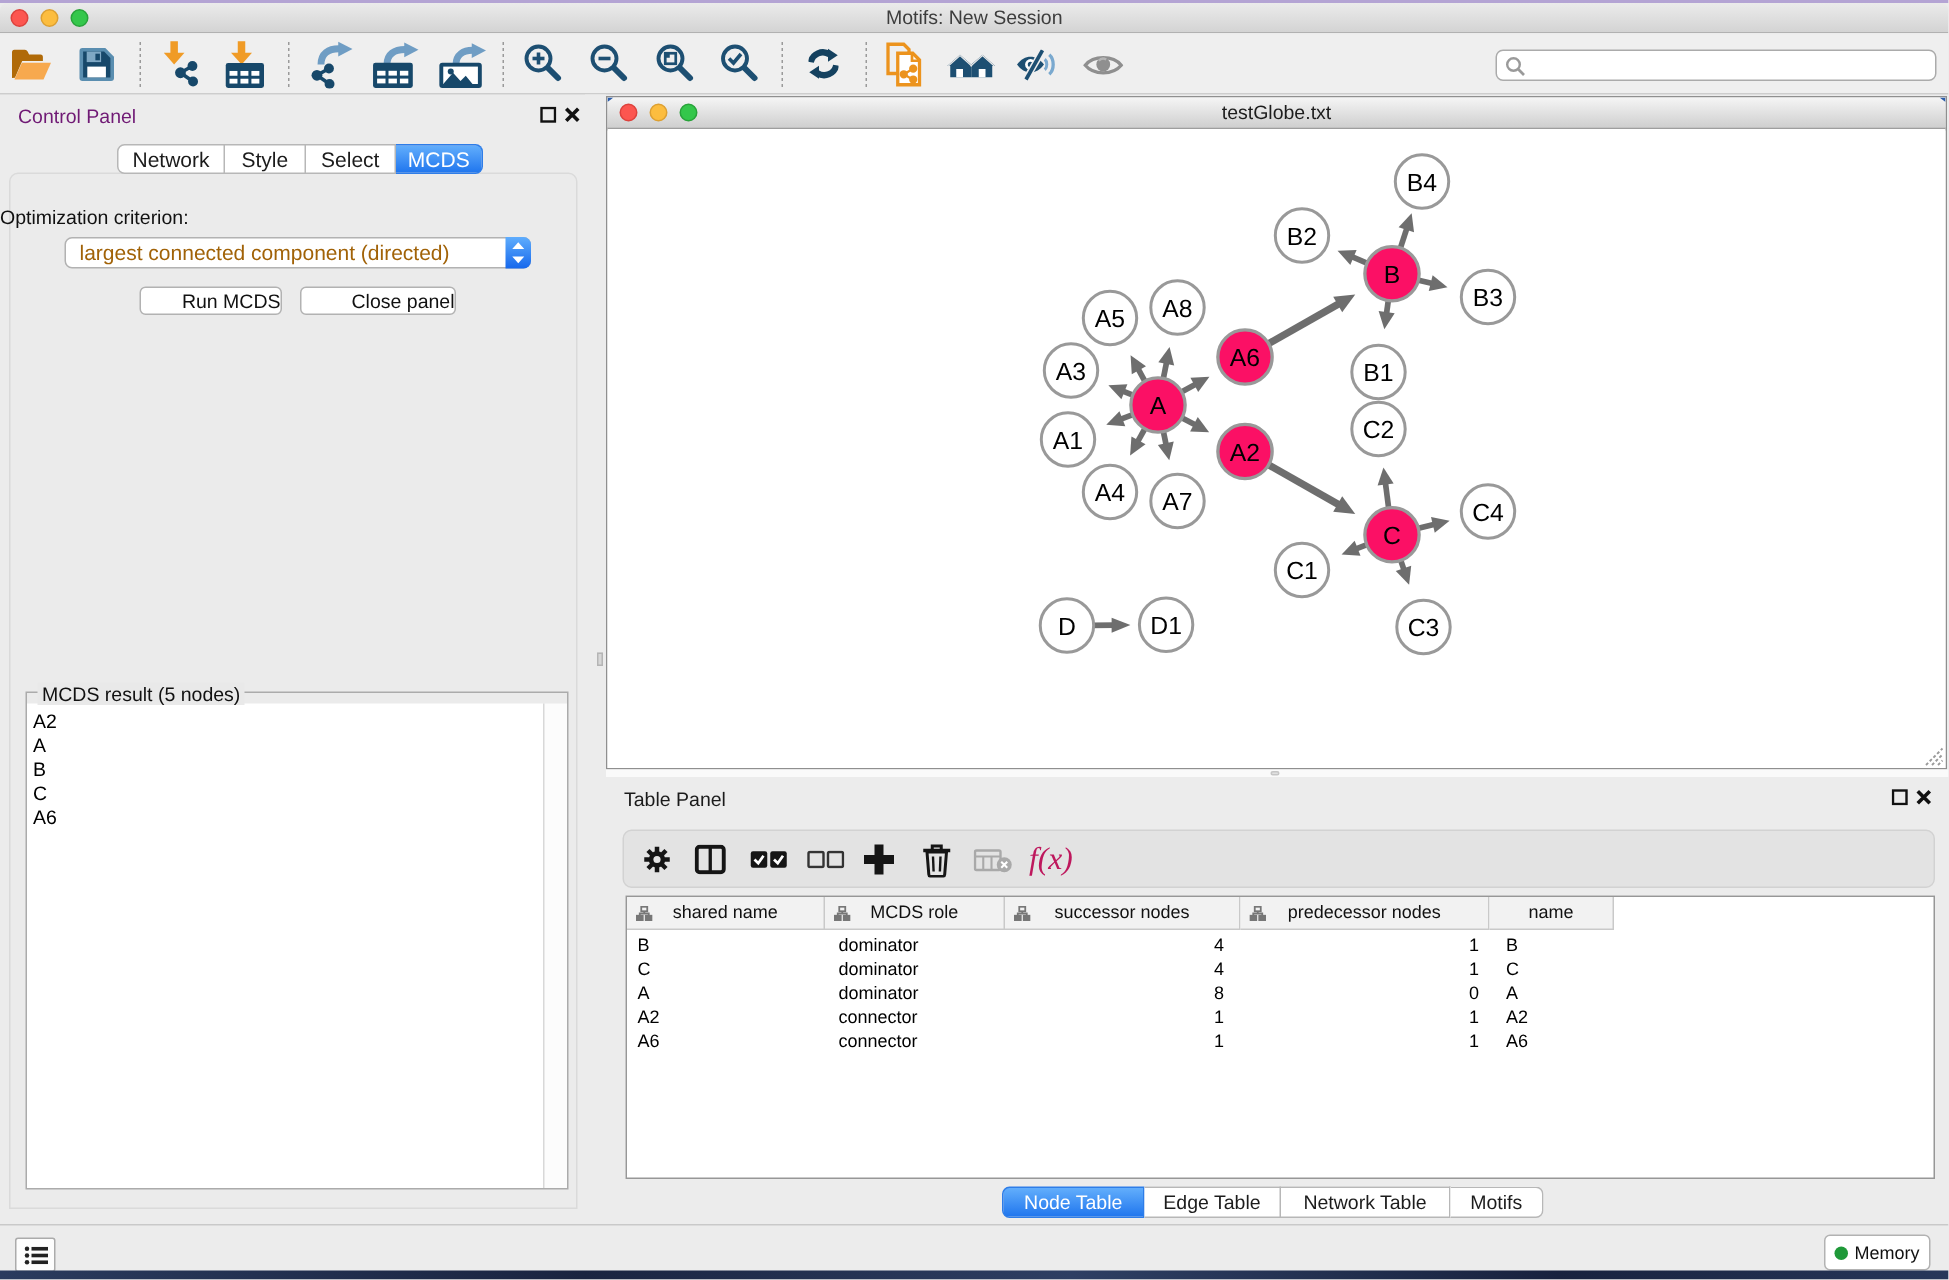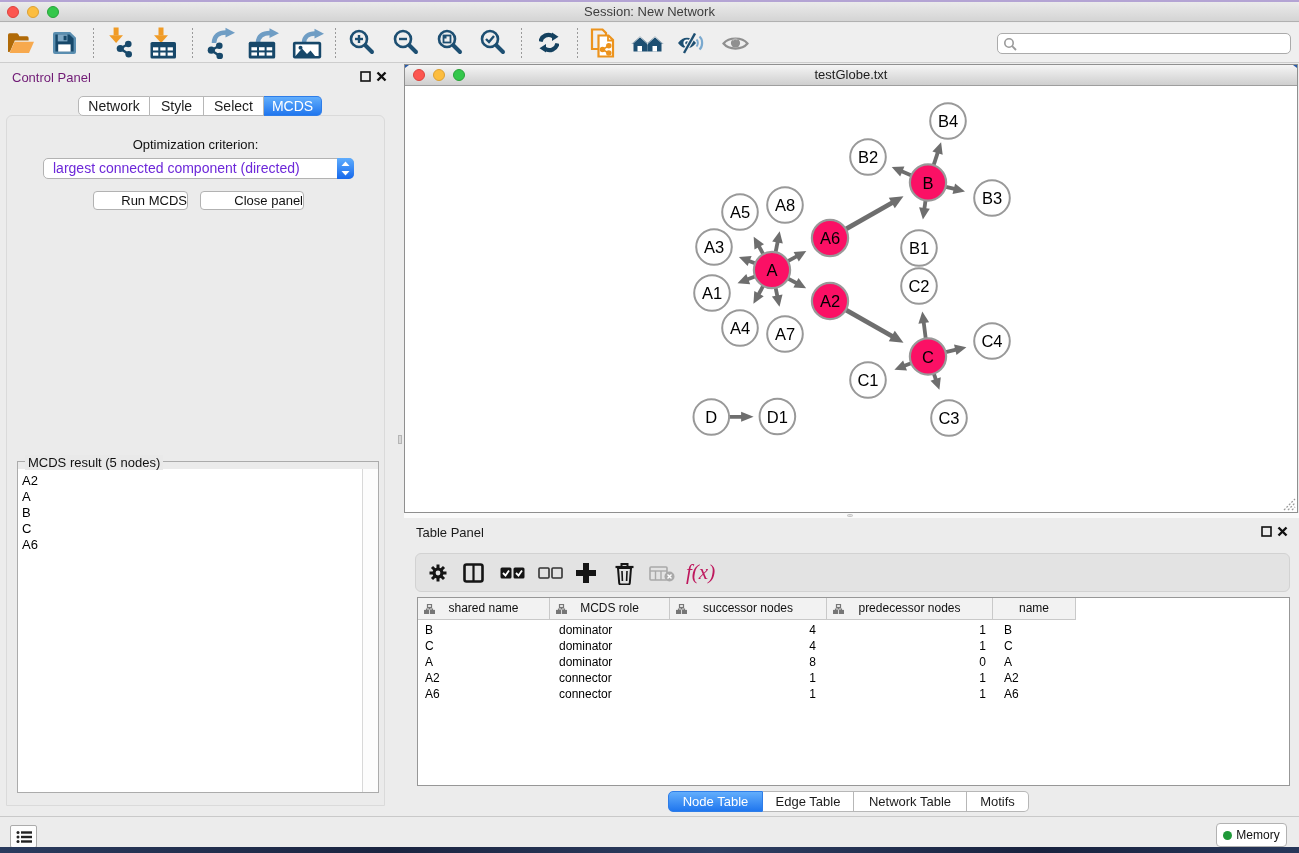--- a/index.html
+++ b/index.html
@@ -22,23 +22,23 @@
 #cp-title { left:12px; top:70px; font-size:13px; color:#701a75; }
 #cp-panel { left:6px; top:115px; width:379px; height:691px; background:#ebebeb;
   border:1px solid #dadada; border-radius:6px 6px 0 0; }
 
 .tabrow { position:absolute; display:flex; }
 .tab { height:20px; line-height:19px; font-size:14px; color:#1c1c1c; text-align:center;
   background:#fff; border:1px solid #b7b7b7; border-left:none; padding:0; }
 .tab.first { border-left:1px solid #b7b7b7; border-radius:5px 0 0 5px; }
 .tab.last { border-radius:0 5px 5px 0; }
 .tab.sel { background:linear-gradient(#62aefc,#2076ee); color:#fff; border-color:#2e7de8; }
-#optlabel { left:0px; top:137px; width:391px; text-align:center; font-size:13px; color:#111; }
+#optlabel { left:0px; top:137px; width:391px; font-size:13px; color:#111; }
 #dropdown { left:43px; top:158px; width:311px; height:21px; background:#fff;
-  border:1px solid #b2b2b2; border-radius:5px; font-size:14px; color:#6d28d9;
+  border:1px solid #b2b2b2; border-radius:5px; font-size:14px; color:#a16207;
   line-height:19px; padding-left:9px; }
 #dd-step { position:absolute; right:-1px; top:-1px; width:17px; height:21px; border-radius:0 5px 5px 0;
   background:linear-gradient(#5fadfd,#1668ec); }
 .pbtn { position:absolute; height:19px; background:#fff; border:1px solid #b2b2b2; border-radius:4px;
   font-size:13px; color:#111; text-align:right; line-height:17px; }
 
 #mcds-fs { left:17px; top:461px; width:362px; height:332px; border:1px solid #ababab; }
 #mcds-legend { left:25px; top:455px; background:#e9e9e9; padding:0 3px; font-size:13px; color:#111; }
 #mcds-list { left:18px; top:469px; width:344px; height:323px; background:#fff; font-size:13px; color:#000; }
 #mcds-list div { padding-left:4px; height:16px; line-height:16px; }
@@ -75,21 +75,21 @@
   background:linear-gradient(90deg,#2a3b5e,#1a2440 30%,#2e3f63 55%,#18223e 80%,#27375a); }
 svg text { font-family:"Liberation Sans", sans-serif; }
 </style>
 </head>
 <body>
 <div class="abs" id="desktop-top"></div>
 <div class="abs" id="titlebar">
   <div class="light" style="left:7px;background:#fc5650;border:1px solid #dd423d;"></div>
   <div class="light" style="left:27px;background:#fcbd3f;border:1px solid #dda032;"></div>
   <div class="light" style="left:47px;background:#34c74b;border:1px solid #28a33a;"></div>
-  <div class="title">Session: New Network</div>
+  <div class="title">Motifs: New Session</div>
 </div>
 <div class="abs" id="toolbar">
 
   <svg class="abs" style="left:7px;top:9px" width="28" height="22" viewBox="0 0 28 22">
     <path d="M1 20 V3 Q1 1.2 2.6 1.2 H9.6 Q10.8 1.2 11.3 2.2 L12.4 4.3 H20 Q21.6 4.3 21.6 6 V8.6 H7.8 L3 19.8 z" fill="#b06a08"></path>
     <path d="M2.6 21 L7.6 9.8 H27 L22 21 z" fill="#f7a94e"></path>
   </svg>
 
   <svg class="abs" style="left:52px;top:8px" width="25" height="24" viewBox="0 0 25 24">
     <path d="M1 3 Q1 1 3 1 H18.2 L24 6.8 V21 Q24 23 22 23 H3 Q1 23 1 21 z" fill="#5a8eb0"></path>

